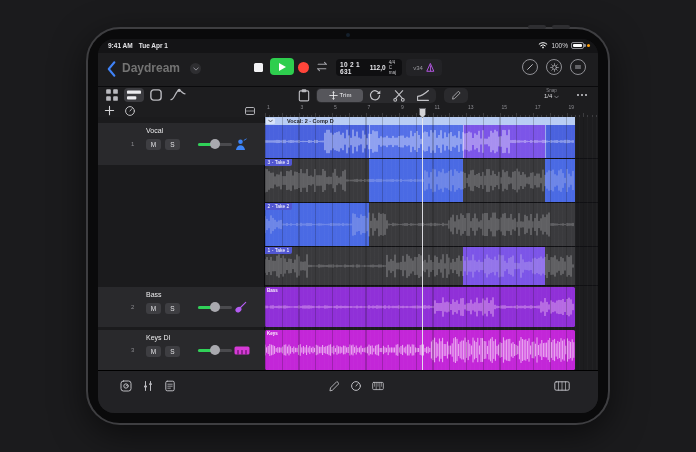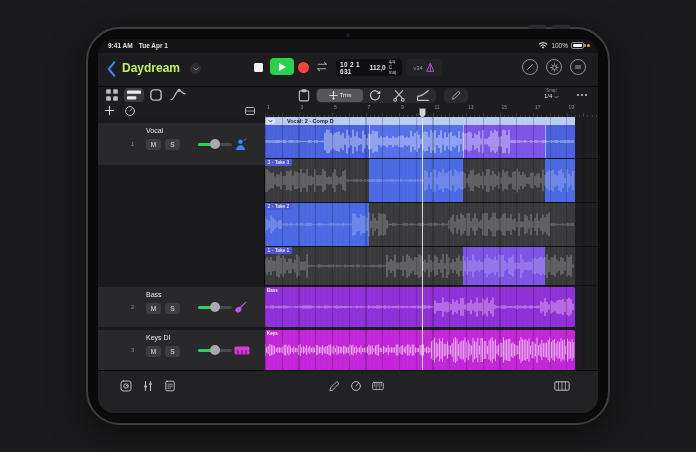--- a/index.html
+++ b/index.html
@@ -10,21 +10,21 @@
 .camera{position:absolute;left:258px;top:3.5px;width:4px;height:4px;border-radius:50%;background:#15202c}
 .screen{position:absolute;left:10px;top:10px;width:500px;height:374px;background:#141416;border-radius:16px;overflow:hidden}
 .statusbar{position:absolute;left:0;top:0;width:100%;height:14px;background:#141416;color:#d9d9dc;font-size:6.5px}
 .statusbar .left{position:absolute;left:10px;top:3px;display:flex;gap:6px;font-weight:700;color:#e3e3e6}
 .statusbar .right{position:absolute;right:8px;top:2px;display:flex;gap:3px;align-items:center}
 .batt{width:13px;height:7px;border:1px solid #8e8e93;border-radius:2px;position:relative}
 .batt .fill{position:absolute;left:1px;top:1px;bottom:1px;width:9px;background:#fff;border-radius:1px}
 .batt .tip{position:absolute;right:-2.5px;top:1.5px;width:1.5px;height:2.5px;background:#8e8e93;border-radius:0 1px 1px 0}
 .dot-orange{width:3px;height:3px;border-radius:50%;background:#ff9f0a}
 .controlbar{position:absolute;left:0;top:14px;width:100%;height:34px;background:#1d1d1f;border-bottom:1px solid #0a0a0c}
-.title{position:absolute;left:24px;top:8px;font-size:12px;font-weight:700;color:#bef264}
+.title{position:absolute;left:24px;top:8px;font-size:12px;font-weight:700;color:#737373}
 .badge-circ{position:absolute;width:11px;height:11px;border-radius:50%;background:#2e2e31;color:#9a9aa0;display:flex;align-items:center;justify-content:center}
 .tbtn{position:absolute;display:flex;align-items:center;justify-content:center}
 .stop-sq{width:9px;height:9px;background:#f2f2f4;border-radius:1.5px}
 .play-btn{position:absolute;left:172px;top:5px;width:24px;height:17px;background:#2ece4e;border-radius:4px;display:flex;align-items:center;justify-content:center}
 .play-tri{width:0;height:0;border-left:7px solid #fff;border-top:4.5px solid transparent;border-bottom:4.5px solid transparent;margin-left:1px}
 .rec-circ{width:11px;height:11px;border-radius:50%;background:#ff453a}
 .lcd{position:absolute;left:238px;top:6px;width:66px;height:17px;background:#0f0f11;border-radius:4px;display:flex;align-items:center;gap:3px;padding:0 4px;color:#e6e6ea}
 .lcd .pos{font-size:6.5px;font-weight:700;letter-spacing:.3px}
 .lcd .tempo{font-size:6.5px;font-weight:700}
 .lcd .sig{display:flex;flex-direction:column;font-size:4.5px;line-height:5px;color:#c4c4c8}

